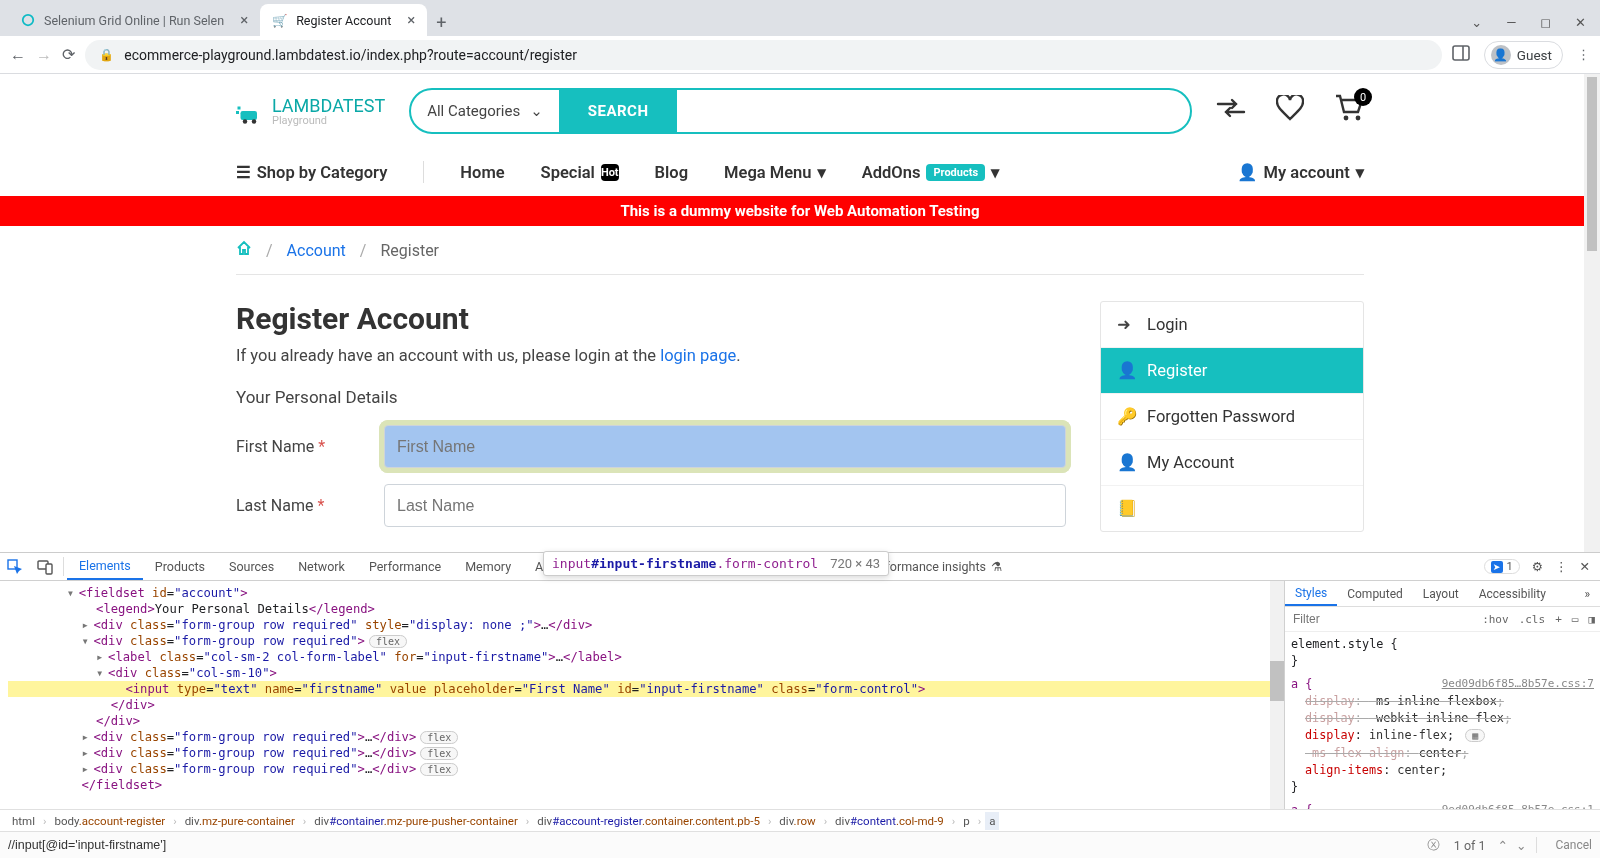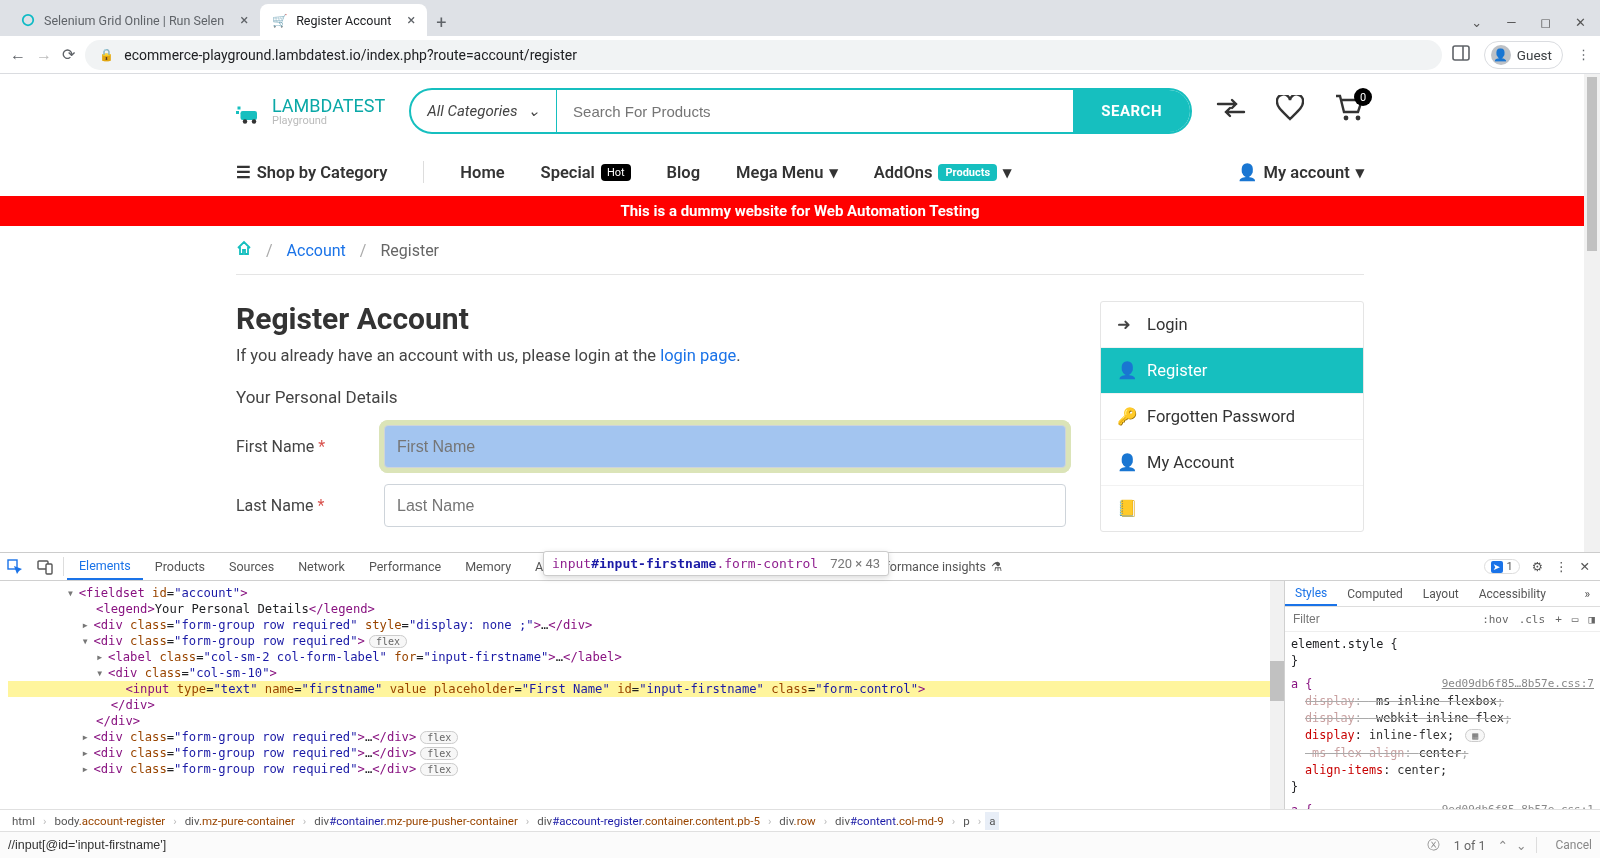--- a/index.html
+++ b/index.html
@@ -32,33 +32,33 @@
 
   .container { max-width: 1152px; margin: 0 auto; padding: 0 12px; }
 
   
   .site-header { display: flex; align-items: center; padding: 14px 0; gap: 24px; }
   .logo { display:flex; align-items:center; gap:6px; }
   .logo-mark { width: 30px; height: 30px; }
   .logo-text { font-weight:400; font-size:18px; color:#0aa8a7; }
   .logo-sub { font-size:11px; color:#bbb; margin-top:-2px; }
   .search-wrap { flex:1; display:flex; border:2px solid #16bfbf; border-radius: 40px; height:46px; overflow:hidden; }
-  .cat-select { padding:0 16px; display:flex; align-items:center; gap:10px; font-size:15px; border-right:1px solid #16bfbf; color:#444; cursor:pointer;font-style:italic; }
+  .cat-select { padding:0 16px; display:flex; align-items:center; gap:10px; font-size:15px; border-right:1px solid #16bfbf; color:#444; cursor:pointer; }
   .search-input { flex:1; border:none; padding:0 16px; font-size:15px; color:#888; outline:none; }
   .search-btn { background:#16bfbf; color:#fff; font-weight:700; padding:0 28px; display:flex; align-items:center; font-size:15px; letter-spacing:0.5px; cursor:pointer; }
   .header-icons { display:flex; gap:30px; align-items:center; }
   .header-icons .hicon { font-size:26px; color:#333; cursor:pointer; position:relative; }
   .cart-badge { position:absolute; top:-6px; right:-8px; background:#000; color:#fff; border-radius:50%; width:18px; height:18px; font-size:11px; display:flex; align-items:center; justify-content:center; }
 
   
   .main-nav { display:flex; align-items:center; gap:36px; height:48px; font-size:16.5px; font-weight:600; color:#333; }
   .shop-cat { display:flex; align-items:center; gap:10px; }
   .nav-sep { width:1px; height:22px; background:#ddd; }
   .nav-item { display:flex; align-items:center; gap:6px; cursor:pointer; }
-  .badge-hot { background:#000; color:#fff; font-size:11px; padding:2px 6px; border-radius:4px; font-weight:400; }
+  .badge-hot { background:#000; color:#fff; font-size:11px; padding:2px 0; border-radius:4px; font-weight:700; }
   .badge-feat { background:#16bfbf; color:#fff; font-size:11px; padding:2px 7px; border-radius:4px; font-weight:700; }
   .nav-spacer { flex:1; }
 
   .banner { background:#ff0000; color:#fff; text-align:center; padding:6px 0; font-weight:700; font-size:15px; }
 
   .breadcrumb { display:flex; align-items:center; gap:14px; padding:14px 0; color:#666; font-size:16px; }
   .breadcrumb a { color:#1a73e8; text-decoration:none; }
   .bc-home { color:#16bfbf; font-size:16px; }
   .bc-sep { color:#aaa; }
   hr.page-sep { border:none; border-top:1px solid #e5e5e5; margin-bottom:26px; }
@@ -211,21 +211,20 @@
           <div>
             <div class="logo-text">LAMBDATEST</div>
             <div class="logo-sub">Playground</div>
           </div>
         </div>
         <div class="search-wrap">
           <div class="cat-select">
             <span>All Categories</span>
             <span>⌄</span>
           </div>
-          <input class="search-input" placeholder="Search For Products" style="">
           <div class="search-btn">SEARCH</div>
         </div>
         <div class="header-icons">
           <span class="hicon">
             <svg width="30" height="24" viewBox="0 0 30 24">
                 <path d="M2 8 h18 M16 4 l4 4 -4 4 M28 16 h-18 M14 12 l-4 4 4 4" fill="none" stroke="#333" stroke-width="2.4" stroke-linecap="round"></path>
               </svg>
           </span>
           <span class="hicon">
             <svg width="28" height="26" viewBox="0 0 28 26">
@@ -399,20 +398,21 @@
 <div class="line">          <span class="arrow">▸</span><span class="tag-name">&lt;div</span> <span class="attr-name">class</span>=<span class="attr-val">"form-group row required"</span> <span class="attr-name">style</span>=<span class="attr-val">"display: none ;"</span><span class="tag-name">&gt;</span>…<span class="tag-name">&lt;/div&gt;</span></div>
 <div class="line">          <span class="arrow">▾</span><span class="tag-name">&lt;div</span> <span class="attr-name">class</span>=<span class="attr-val">"form-group row required"</span><span class="tag-name">&gt;</span><span class="flex-chip">flex</span></div>
 <div class="line">            <span class="arrow">▸</span><span class="tag-name">&lt;label</span> <span class="attr-name">class</span>=<span class="attr-val">"col-sm-2 col-form-label"</span> <span class="attr-name">for</span>=<span class="attr-val">"input-firstname"</span><span class="tag-name">&gt;</span>…<span class="tag-name">&lt;/label&gt;</span></div>
 <div class="line">            <span class="arrow">▾</span><span class="tag-name">&lt;div</span> <span class="attr-name">class</span>=<span class="attr-val">"col-sm-10"</span><span class="tag-name">&gt;</span></div>
 <div class="line hl-line">                <span class="tag-name">&lt;input</span> <span class="attr-name">type</span>=<span class="attr-val">"text"</span> <span class="attr-name">name</span>=<span class="attr-val">"firstname"</span> <span class="attr-name">value</span> <span class="attr-name">placeholder</span>=<span class="attr-val">"First Name"</span> <span class="attr-name">id</span>=<span class="attr-val">"input-firstname"</span> <span class="attr-name">class</span>=<span class="attr-val">"form-control"</span><span class="tag-name">&gt;</span></div>
 <div class="line">              <span class="tag-name">&lt;/div&gt;</span></div>
 <div class="line">            <span class="tag-name">&lt;/div&gt;</span></div>
 <div class="line">          <span class="arrow">▸</span><span class="tag-name">&lt;div</span> <span class="attr-name">class</span>=<span class="attr-val">"form-group row required"</span><span class="tag-name">&gt;</span>…<span class="tag-name">&lt;/div&gt;</span><span class="flex-chip">flex</span></div>
 <div class="line">          <span class="arrow">▸</span><span class="tag-name">&lt;div</span> <span class="attr-name">class</span>=<span class="attr-val">"form-group row required"</span><span class="tag-name">&gt;</span>…<span class="tag-name">&lt;/div&gt;</span><span class="flex-chip">flex</span></div>
 <div class="line">          <span class="arrow">▸</span><span class="tag-name">&lt;div</span> <span class="attr-name">class</span>=<span class="attr-val">"form-group row required"</span><span class="tag-name">&gt;</span>…<span class="tag-name">&lt;/div&gt;</span><span class="flex-chip">flex</span></div>
+<div class="line">          <span class="tag-name">&lt;/fieldset&gt;</span></div>
           <div class="el-scroll">
               <div class="el-thumb"></div>
             </div>
         </div>
 
         <div class="styles-panel">
           <div class="styles-tabs">
             <div class="stab active">Styles</div>
             <div class="stab">Computed</div>
             <div class="stab">Layout</div>

